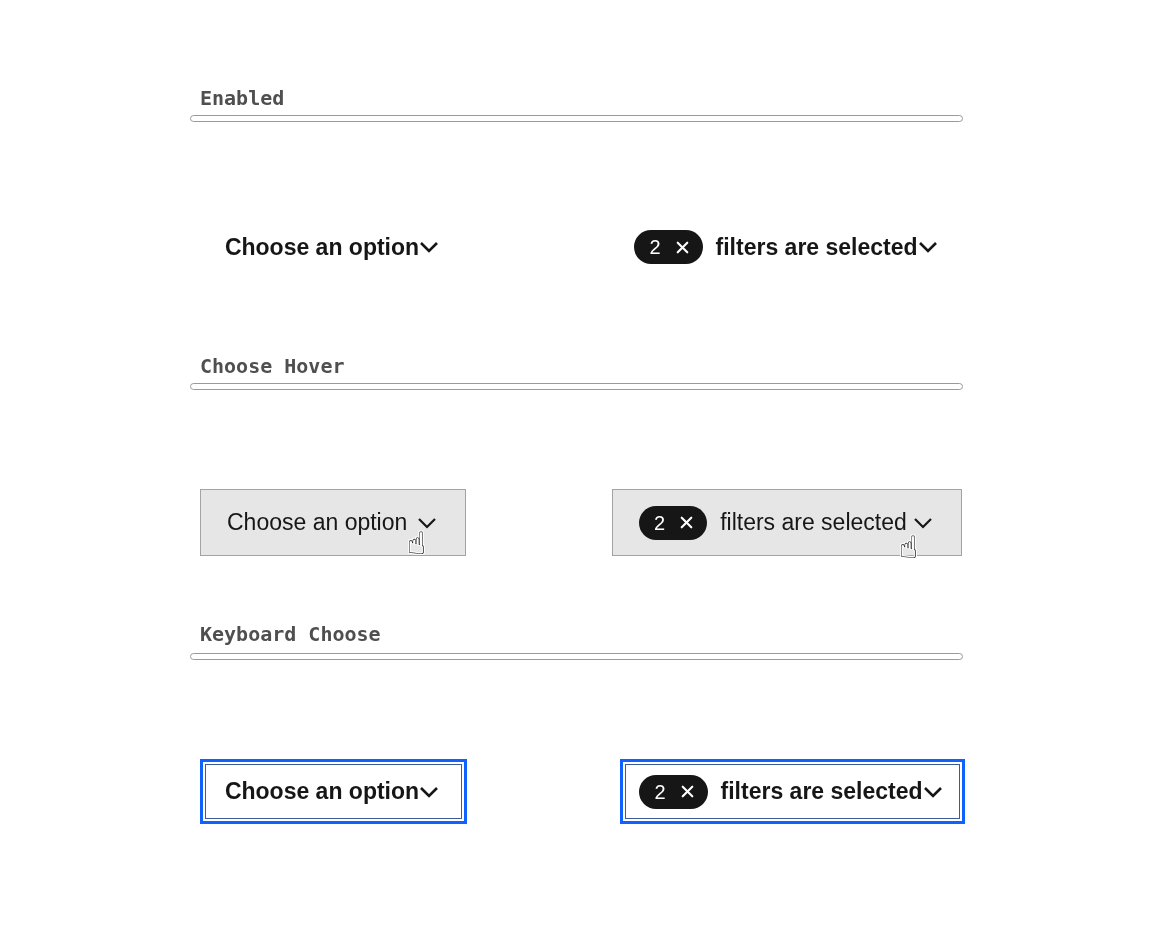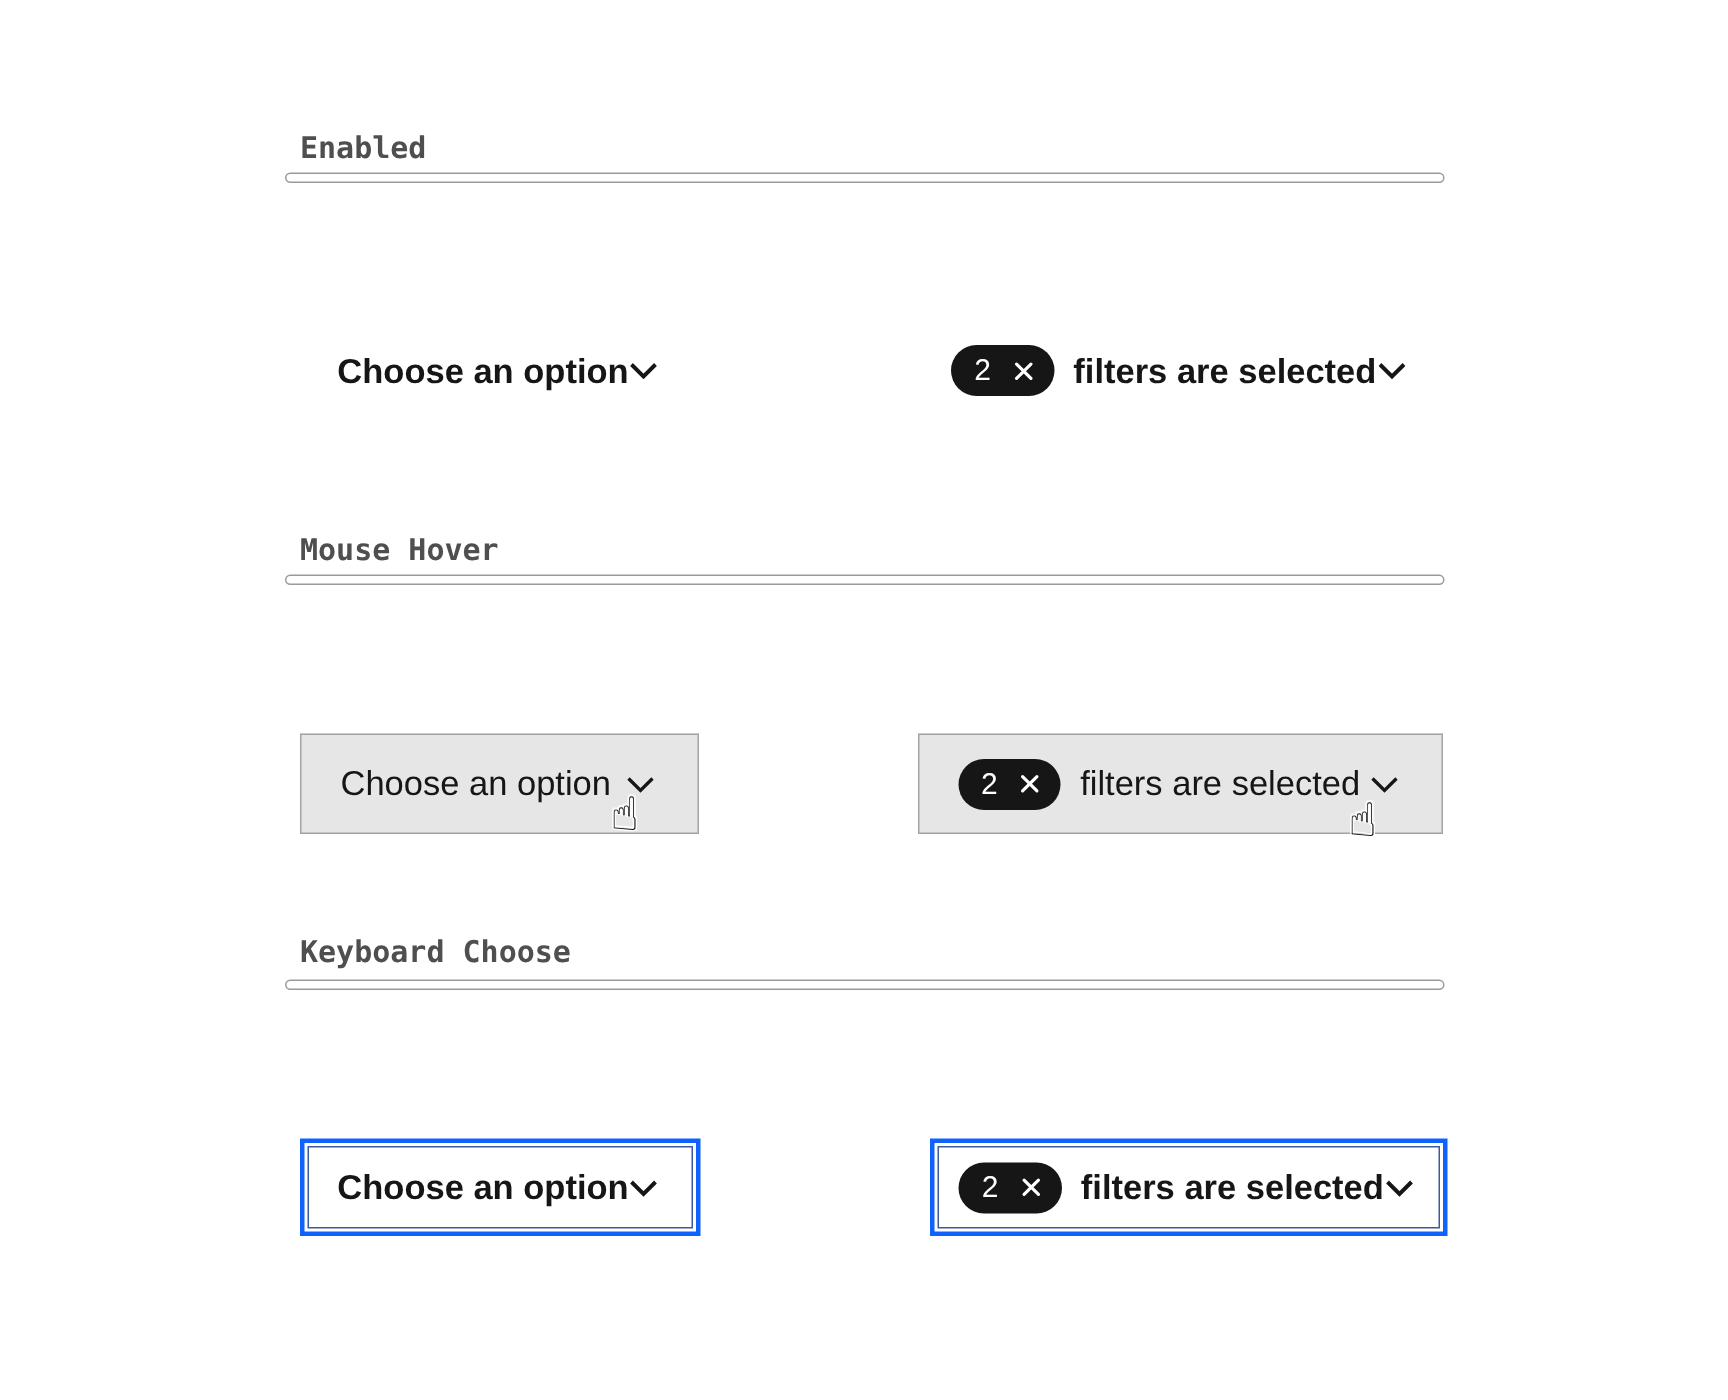--- a/index.html
+++ b/index.html
@@ -97,21 +97,21 @@
       <svg width="17" height="17" viewBox="0 0 16 16">
         <path d="M3.5 3.5 L12.5 12.5 M12.5 3.5 L3.5 12.5" stroke="#ffffff" stroke-width="2" stroke-linecap="round"></path>
       </svg>
     </span>
     <span class="label grow">filters are selected</span>
     <svg class="chevron-svg" width="20" height="12" viewBox="0 0 20 12">
       <path d="M2 2 L10 10 L18 2" fill="none" stroke="#161616" stroke-width="2.6"></path>
     </svg>
   </div>
 
-  <h3 class="section-title" id="title-hover">Mouse Hover</h3>
+  <h3 class="section-title" id="title-hover">Choose Hover</h3>
   <div class="divider" id="divider-hover"></div>
 
   <div class="field dd-hover state-hover">
     <span class="label grow">Choose an option</span>
     <svg class="chevron-svg" width="20" height="12" viewBox="0 0 20 12">
       <path d="M2 2 L10 10 L18 2" fill="none" stroke="#161616" stroke-width="2.2"></path>
     </svg>
   </div>
 
   <div class="field ms-hover state-hover">

